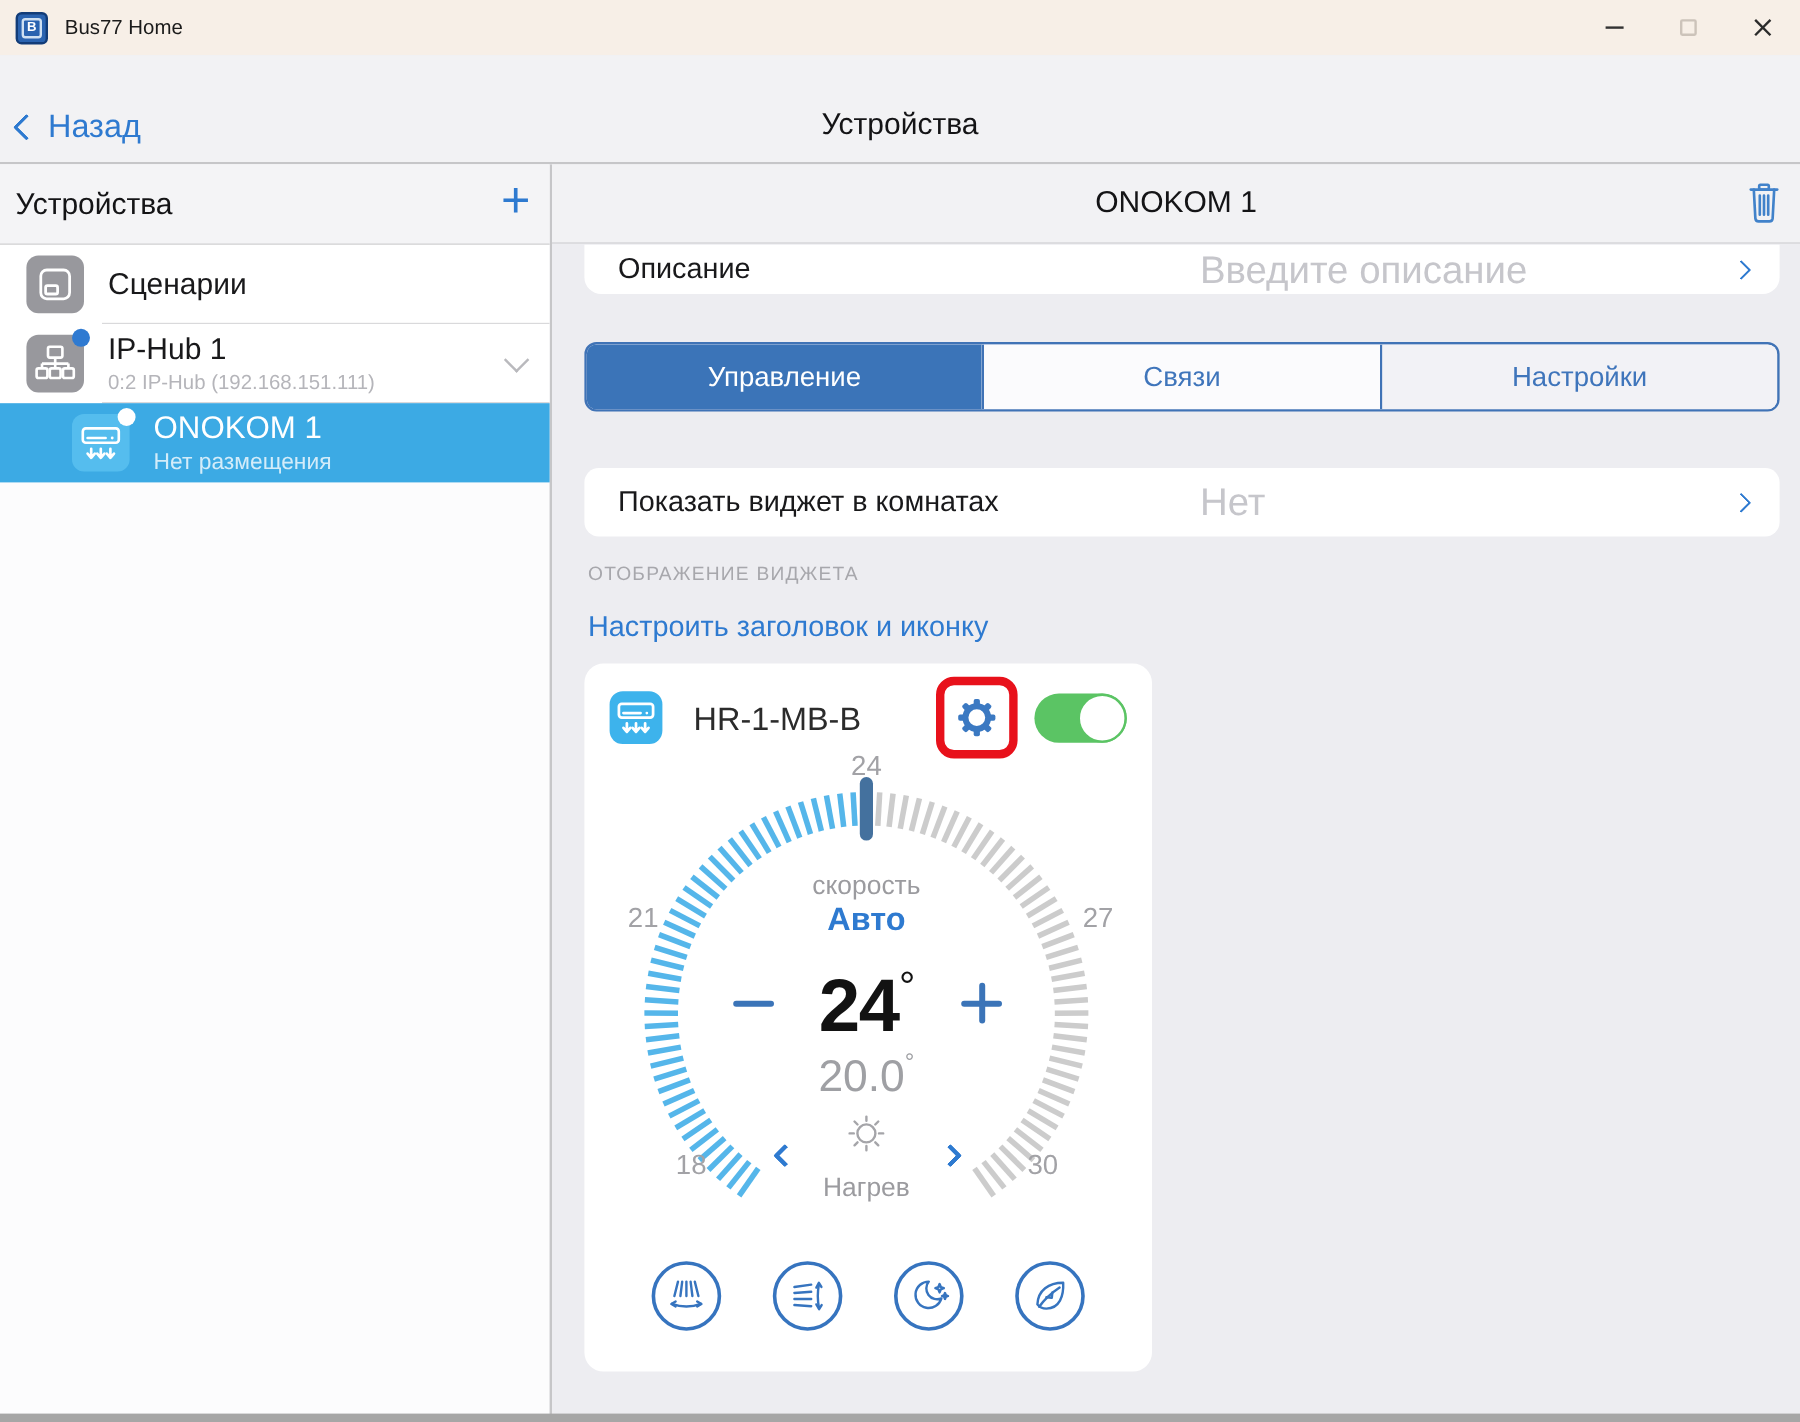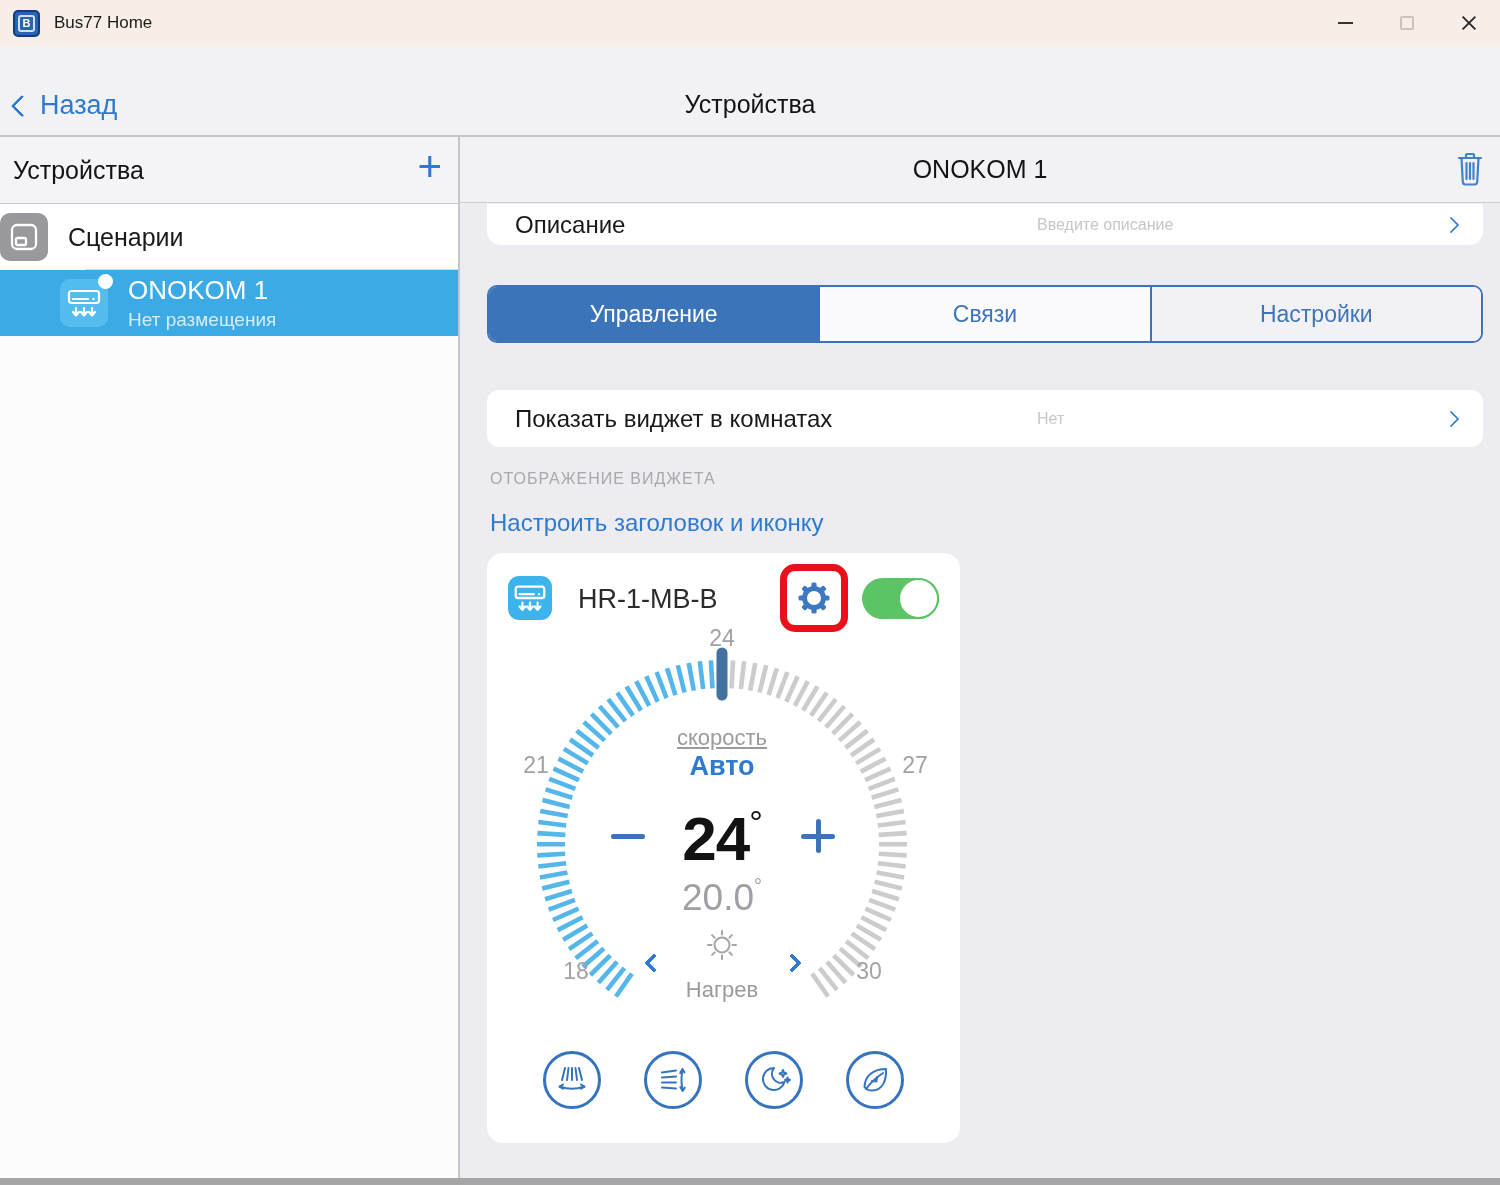--- a/index.html
+++ b/index.html
@@ -42,32 +42,32 @@
   .badge { position:absolute; top:-5px; right:-5px; width:15px; height:15px; border-radius:50%; background:#2f7ad1; }
   .sb-texts { margin-left:20px; display:flex; flex-direction:column; }
   .sb-item-title { font-size:25px; color:#19191b; }
   .sb-item-sub { font-size:17px; color:#b5b5ba; margin-top:3px; }
   .chev-down { position:absolute; right:20px; top:50%; width:15px; height:15px; border-right:2px solid #b9b9bd; border-bottom:2px solid #b9b9bd; transform:translateY(-70%) rotate(45deg); }
   .sb-row.selected { background:#3caae4; }
   .sb-row.selected .sb-icon { background:#55bdee; }
   .sb-row.selected .badge { background:#fff; }
   .sb-row.selected .sb-item-title { color:#fff; font-size:26px; }
   .sb-row.selected .sb-item-sub { color:#d3ecf9; font-size:19px; }
-  .ind1 { padding-left:40px; } .ind2 { padding-left:60px; } .ind0 { }
+  .ind1 { padding-left:40px; } .ind2 { padding-left:60px; } .ind0 { padding-left:22px; }
 
   
   .detail { position:absolute; left:460px; top:137px; width:1040px; height:1048px; background:#ededf1; }
   .d-header { position:absolute; left:0; top:0; width:1040px; height:66px; background:#f2f2f4; border-bottom:1px solid #cfcfd2; }
   .d-title { position:absolute; left:0; right:0; top:18px; text-align:center; font-size:25px; color:#141416; font-weight:500; }
   .d-trash { position:absolute; right:14px; top:14px; cursor:pointer; }
 
   .card { background:#fff; position:absolute; left:27px; width:996px; }
   .card-desc { top:67px; height:41px; border-radius:0 0 14px 14px; }
   .row-label { position:absolute; left:28px; top:50%; transform:translateY(-50%); font-size:24px; color:#19191b; }
-  .row-value { position:absolute; left:513px; top:50%; transform:translateY(-50%); font-size:16px; color:#c6c6cb;margin-left:37px; }
+  .row-value { position:absolute; left:513px; top:50%; transform:translateY(-50%); font-size:32px; color:#c6c6cb; }
   .chev-r { position:absolute; right:26px; top:50%; width:12px; height:12px; border-top:2.5px solid #2e7ad0; border-right:2.5px solid #2e7ad0; transform:translateY(-50%) rotate(45deg); border-radius:1px; }
 
   .tabs { position:absolute; left:27px; top:148px; width:996px; height:58px; border:2px solid #4073b6; border-radius:10px; display:flex; overflow:hidden; background:#f7f7fa; }
   .tab { flex:1; display:flex; align-items:center; justify-content:center; font-size:23px; color:#3f75bb; cursor:pointer; background:#f2f2f6; }
   .tab.mid { background:#fbfbfd; border-left:2px solid #4073b6; border-right:2px solid #4073b6; }
   .tab.active { background:#3b74b8; color:#fff; }
 
   .card-rooms { top:253px; height:57px; border-radius:12px; }
 
   .section-title { position:absolute; left:30px; top:333px; font-size:16px; color:#a7a7ac; letter-spacing:1px; }
@@ -78,21 +78,21 @@
   .w-icon { position:absolute; left:21px; top:23px; width:44px; height:44px; border-radius:11px; background:#3db3ec; display:flex; align-items:center; justify-content:center; }
   .w-title { position:absolute; left:91px; top:31px; font-size:27px; color:#2b2b2b; }
   .red-box { position:absolute; left:293px; top:11px; width:68px; height:68px; border:7px solid #e8111b; border-radius:15px; background:#fff; display:flex; align-items:center; justify-content:center; cursor:pointer; }
   .toggle { position:absolute; left:375px; top:25px; width:77px; height:41px; border-radius:21px; background:#b9b9bd; cursor:pointer; }
   .toggle.on { background:#5bc464; }
   .knob { position:absolute; right:0; top:0; width:41px; height:41px; border-radius:50%; background:#fff; border:2px solid #5bc464; }
 
   .gauge-svg { position:absolute; left:0; top:0; pointer-events:none; }
   .g-label { position:absolute; font-size:23px; color:#a2a2a6; transform:translate(-50%,-50%); }
   .cx { position:absolute; transform:translateX(-50%); left:235px; text-align:center; }
-  .speed-label { top:172px; font-size:22px; color:#9b9b9f;text-decoration:underline; }
+  .speed-label { top:172px; font-size:22px; color:#9b9b9f; }
   .speed-value { top:198px; font-size:27px; font-weight:600; color:#2e7ad0; cursor:pointer; }
   .setpoint { top:250px; font-size:62px; font-weight:700; color:#121212; letter-spacing:-1px; }
   .setpoint .deg { font-size:34px; font-weight:400; vertical-align:26px; }
   .ambient { top:322px; font-size:37px; color:#9fa0a4; }
   .ambient .deg { font-size:20px; vertical-align:17px; }
   .mode-label { top:424px; font-size:22px; color:#9b9b9f; }
   .stepper { position:absolute; width:44px; height:44px; transform:translate(-50%,-50%); cursor:pointer; }
   .stepper .hbar { position:absolute; left:5px; top:50%; width:34px; height:5px; margin-top:-2.5px; border-radius:3px; background:#3b74b8; }
   .stepper .vbar { position:absolute; top:5px; left:50%; height:34px; width:5px; margin-left:-2.5px; border-radius:3px; background:#3b74b8; }
   .mode-chev { position:absolute; width:14px; height:14px; border-top:4px solid #2e7ad0; border-right:4px solid #2e7ad0; border-radius:2px; cursor:pointer; }
@@ -146,20 +146,38 @@
         <rect x="8" y="8" width="24" height="24" rx="5"></rect>
         <rect x="12" y="21" width="10" height="7" rx="1.5"></rect>
       </svg>
     </div>
     <div class="sb-texts">
       <div class="sb-item-title">Сценарии</div>
     </div>
     <div class="divider"></div>
   </div>
 
+  <div class="sb-row h66 ind0">
+    <div class="sb-icon">
+      <svg width="40" height="40" viewBox="0 0 40 40" fill="none" stroke="#fff" stroke-width="2.2">
+        <rect x="14" y="6" width="12" height="9" rx="1.5"></rect>
+        <path d="M20 15 V20 M9 20 H31 M9 20 V24 M20 20 V24 M31 20 V24"></path>
+        <rect x="4.5" y="24" width="9" height="8" rx="1.5"></rect>
+        <rect x="15.5" y="24" width="9" height="8" rx="1.5"></rect>
+        <rect x="26.5" y="24" width="9" height="8" rx="1.5"></rect>
+      </svg>
+      <div class="badge"></div>
+    </div>
+    <div class="sb-texts">
+      <div class="sb-item-title">IP-Hub 1</div>
+      <div class="sb-item-sub">0:2 IP-Hub (192.168.151.111)</div>
+    </div>
+    <div class="chev-down"></div>
+    <div class="divider"></div>
+  </div>
 
 
   <div class="sb-row h66 ind2 selected">
     <div class="sb-icon">
       <svg width="40" height="40" viewBox="0 0 40 40" fill="none" stroke="#fff" stroke-width="2.2" stroke-linecap="round" stroke-linejoin="round">
         <rect x="5" y="8" width="30" height="12" rx="2.5"></rect>
         <path d="M9 16 H24"></path>
           <circle cx="29.5" cy="16" r="1.2" fill="#fff" stroke="none"></circle>
         <path d="M12 25 V32 M9 29 L12 32.5 L15 29"></path>
         <path d="M20 25 V32 M17 29 L20 32.5 L23 29"></path>

